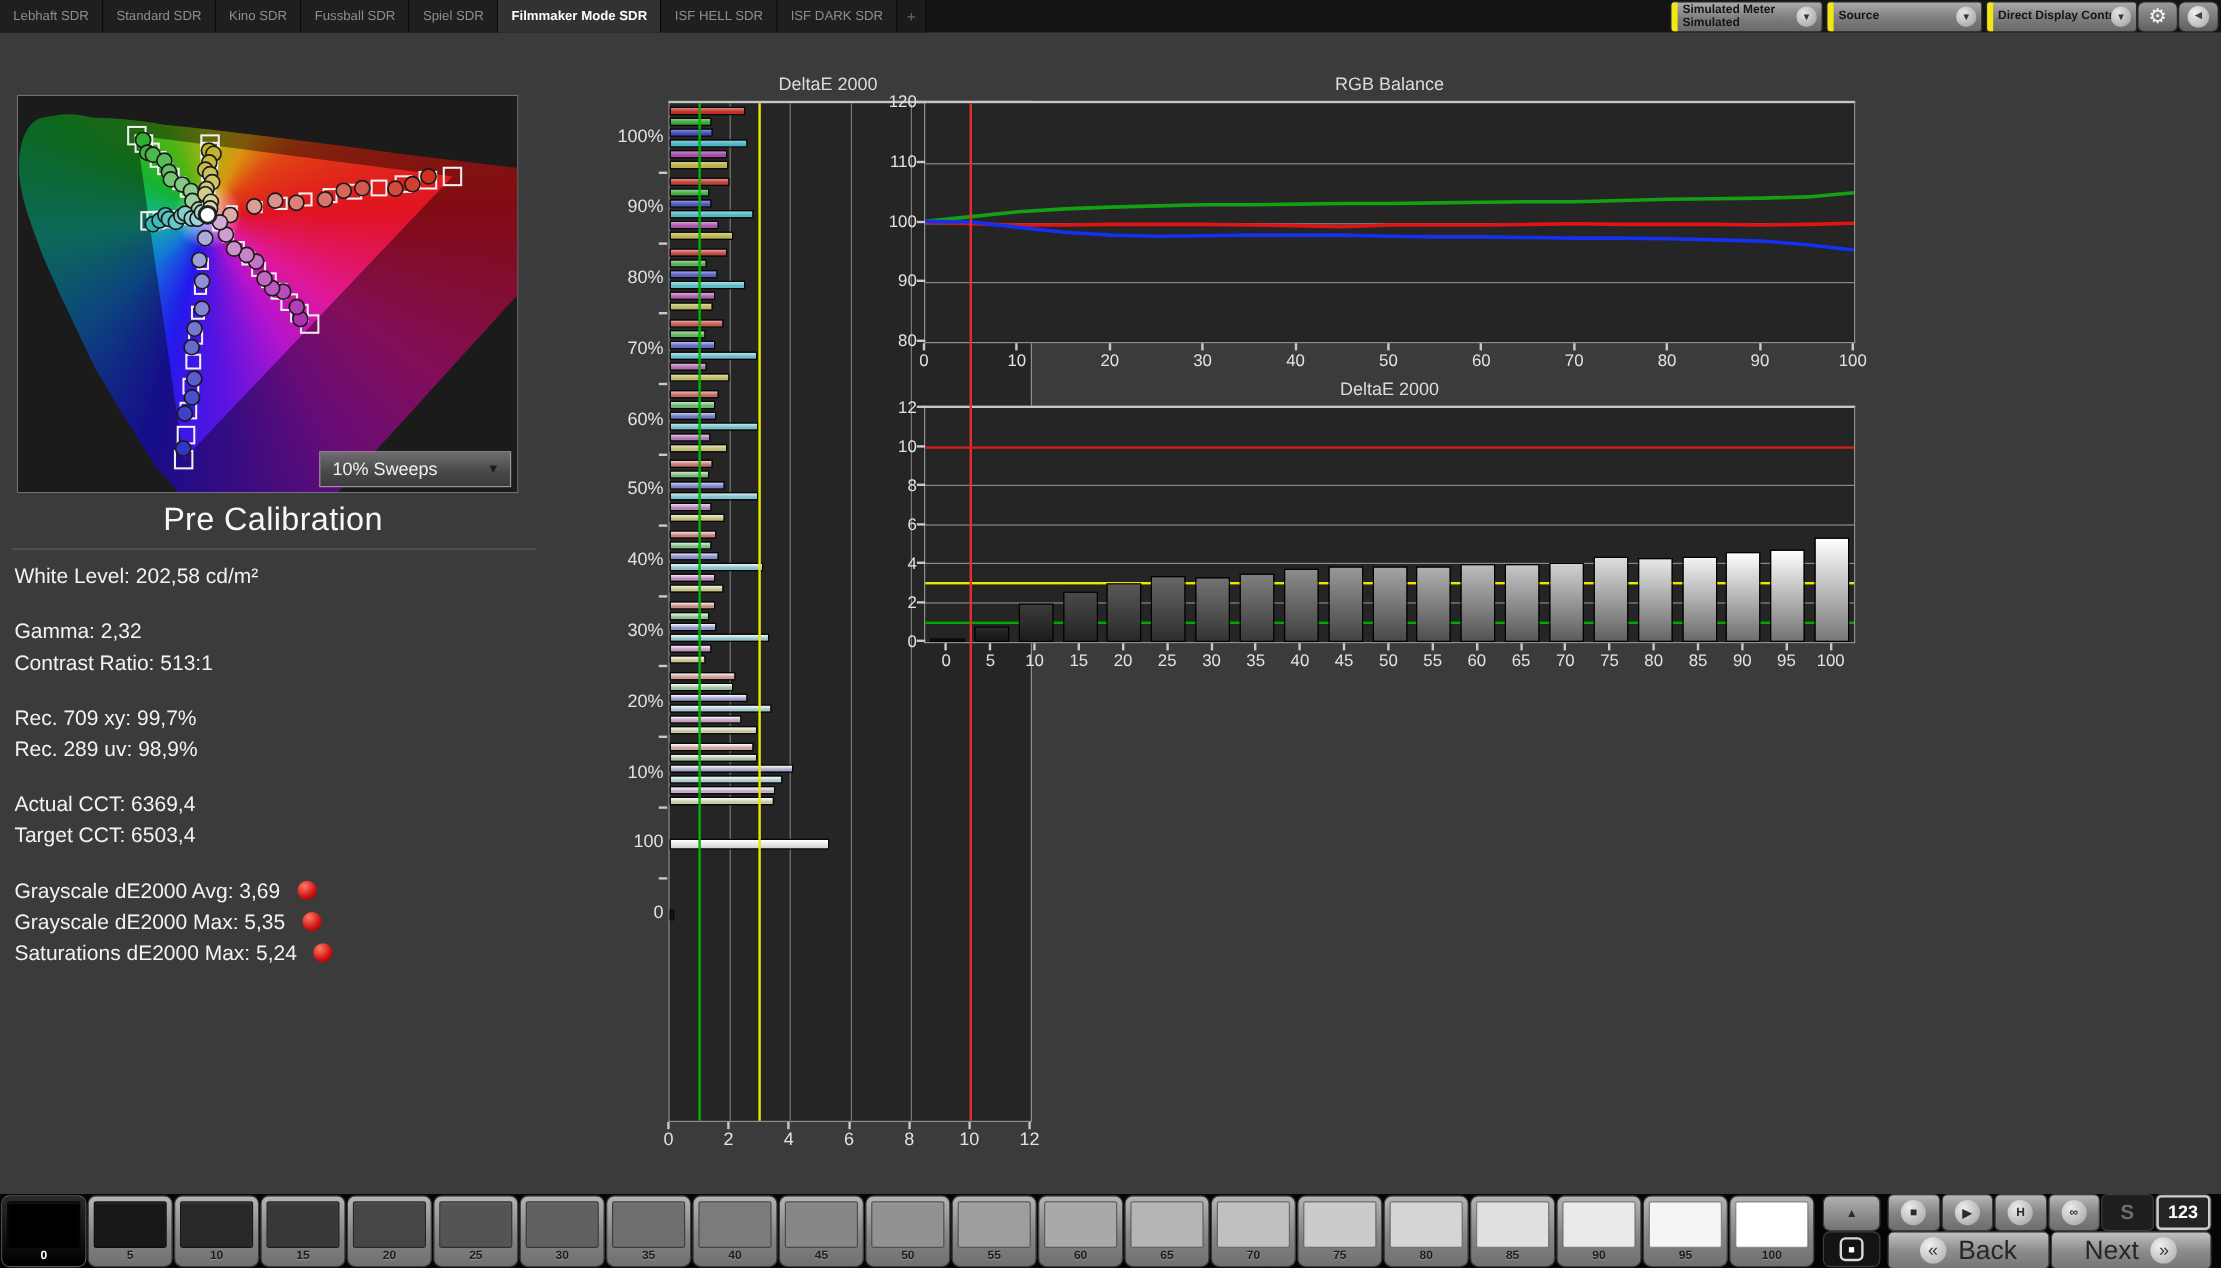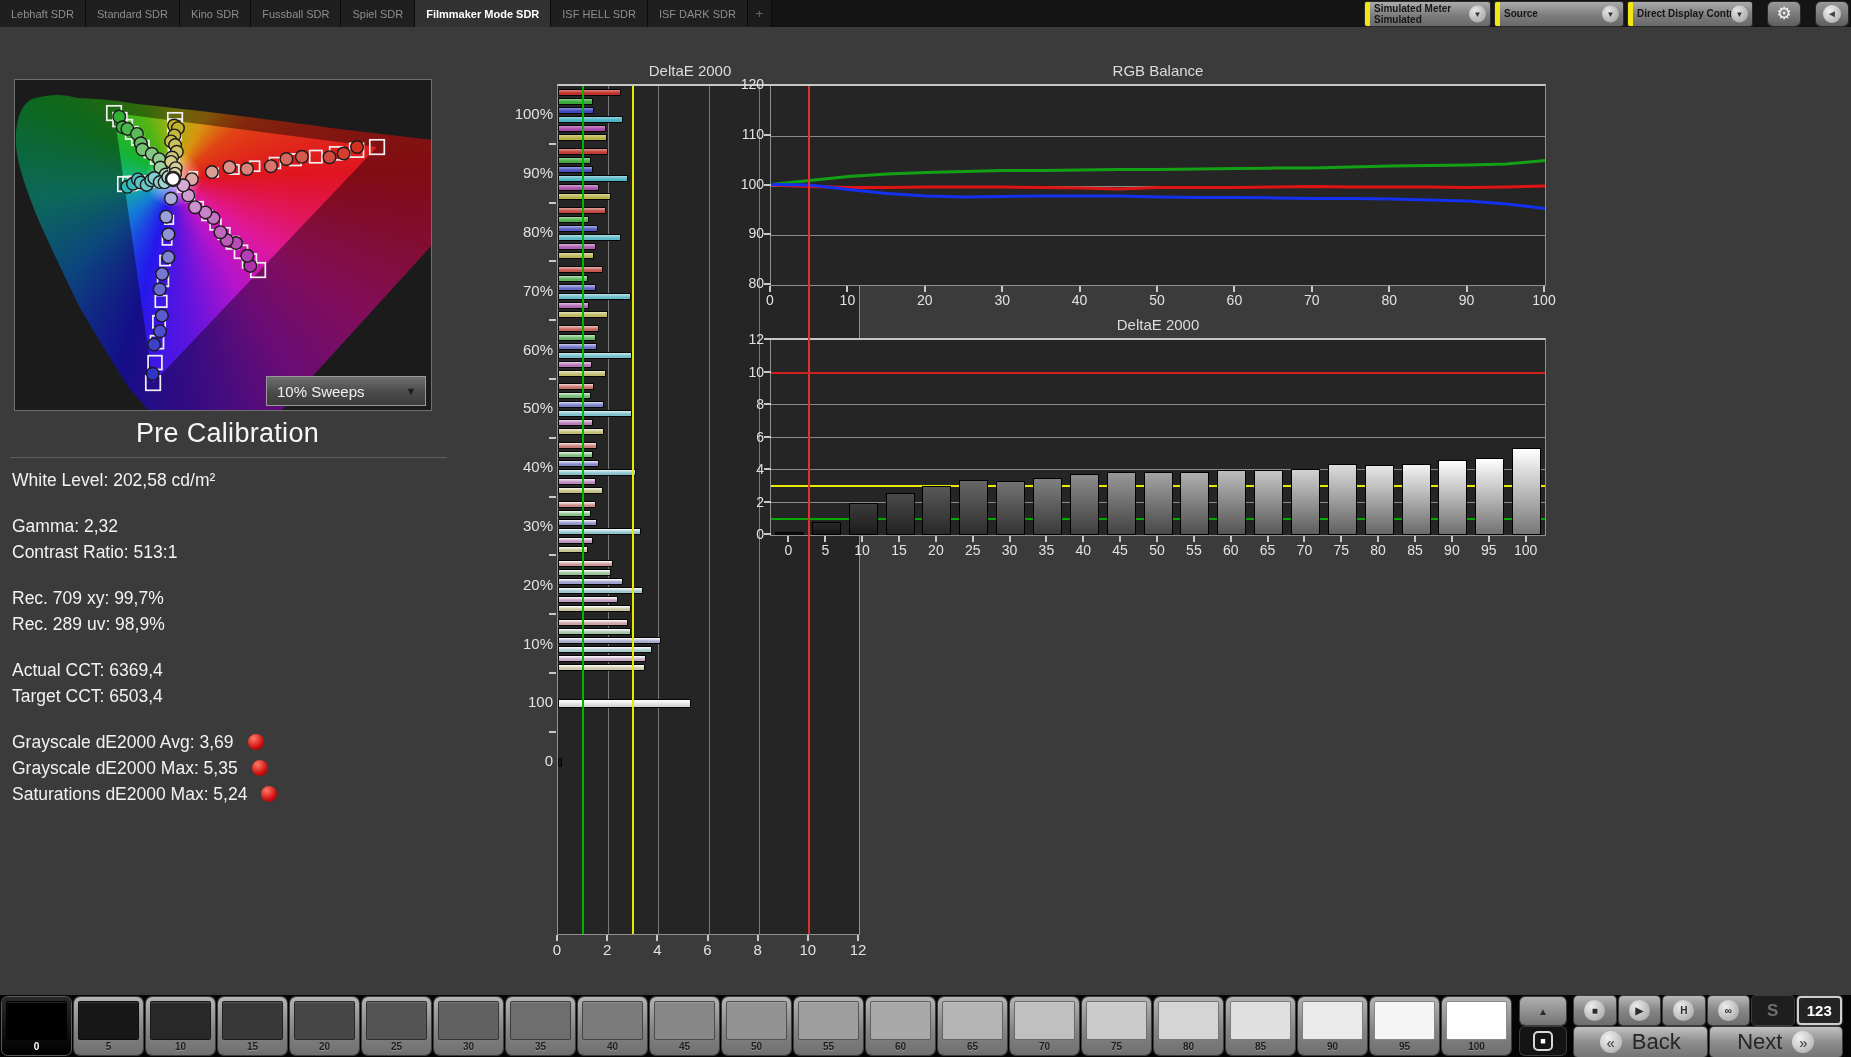--- a/index.html
+++ b/index.html
@@ -5,21 +5,21 @@
   * { margin:0; padding:0; box-sizing:border-box; }
   html,body { width:1851px; height:1057px; overflow:hidden; }
   body { background:#3b3b3b; font-family:"Liberation Sans", sans-serif; color:#eee; position:relative; }
 
   
   .topbar { position:absolute; top:0; left:0; width:1851px; height:27px; background:#141414; display:flex; align-items:stretch; z-index:30; }
   .tabstrip { display:flex; align-items:stretch; }
   .tab { padding:0 11px; font-size:11px; color:#8e8e8e; display:flex; align-items:center; background:#1f1f1f; border-right:1px solid #0a0a0a; white-space:nowrap; cursor:default; }
   .tab.active { color:#ffffff; background:#323232; font-weight:bold; }
   .addtab { width:24px; display:flex; align-items:center; justify-content:center; color:#666; font-size:13px; background:#1b1b1b; border-right:1px solid #0a0a0a; }
-  .top-right { margin-left:auto; display:flex; align-items:center; gap:16px; padding-right:3px; }
+  .top-right { margin-left:auto; display:flex; align-items:center; gap:2px; padding-right:3px; }
   .tdd { position:relative; height:24px; border-radius:2px; background:linear-gradient(#ababab,#7d7d7d 55%,#696969); display:flex; flex-direction:column; justify-content:center; padding:1px 26px 1px 9px; box-shadow:0 0 0 1px #2a2a2a; }
   .tdd::before { content:""; position:absolute; left:0; top:0; bottom:0; width:5px; background:#f2e713; border-radius:2px 0 0 2px; }
   .tdd .l1, .tdd .l2 { font-size:10px; font-weight:bold; color:#151515; line-height:11px; white-space:nowrap; }
   .tdd .arrow { position:absolute; right:4px; top:50%; transform:translateY(-50%); width:17px; height:17px; border-radius:50%; background:radial-gradient(circle at 35% 30%, #e5e5e5, #9b9b9b); color:#333; font-size:8px; display:flex; align-items:center; justify-content:center; }
   .sq-btn { width:32px; height:24px; border-radius:5px; background:linear-gradient(#9a9a9a,#5e5e5e); display:flex; align-items:center; justify-content:center; box-shadow:0 0 0 1px #2a2a2a; }
   .sq-btn .circ { width:18px; height:18px; border-radius:50%; background:radial-gradient(circle at 35% 30%, #efefef, #a5a5a5); color:#444; font-size:10px; display:flex; align-items:center; justify-content:center; font-weight:bold; }
   .sq-btn.gear { color:#f5f5f5; font-size:17px; }
 
   
   .cie-box { position:absolute; left:14px; top:79px; width:418px; height:332px; background:#1b1b1b; border:1px solid #6f6f6f; }

